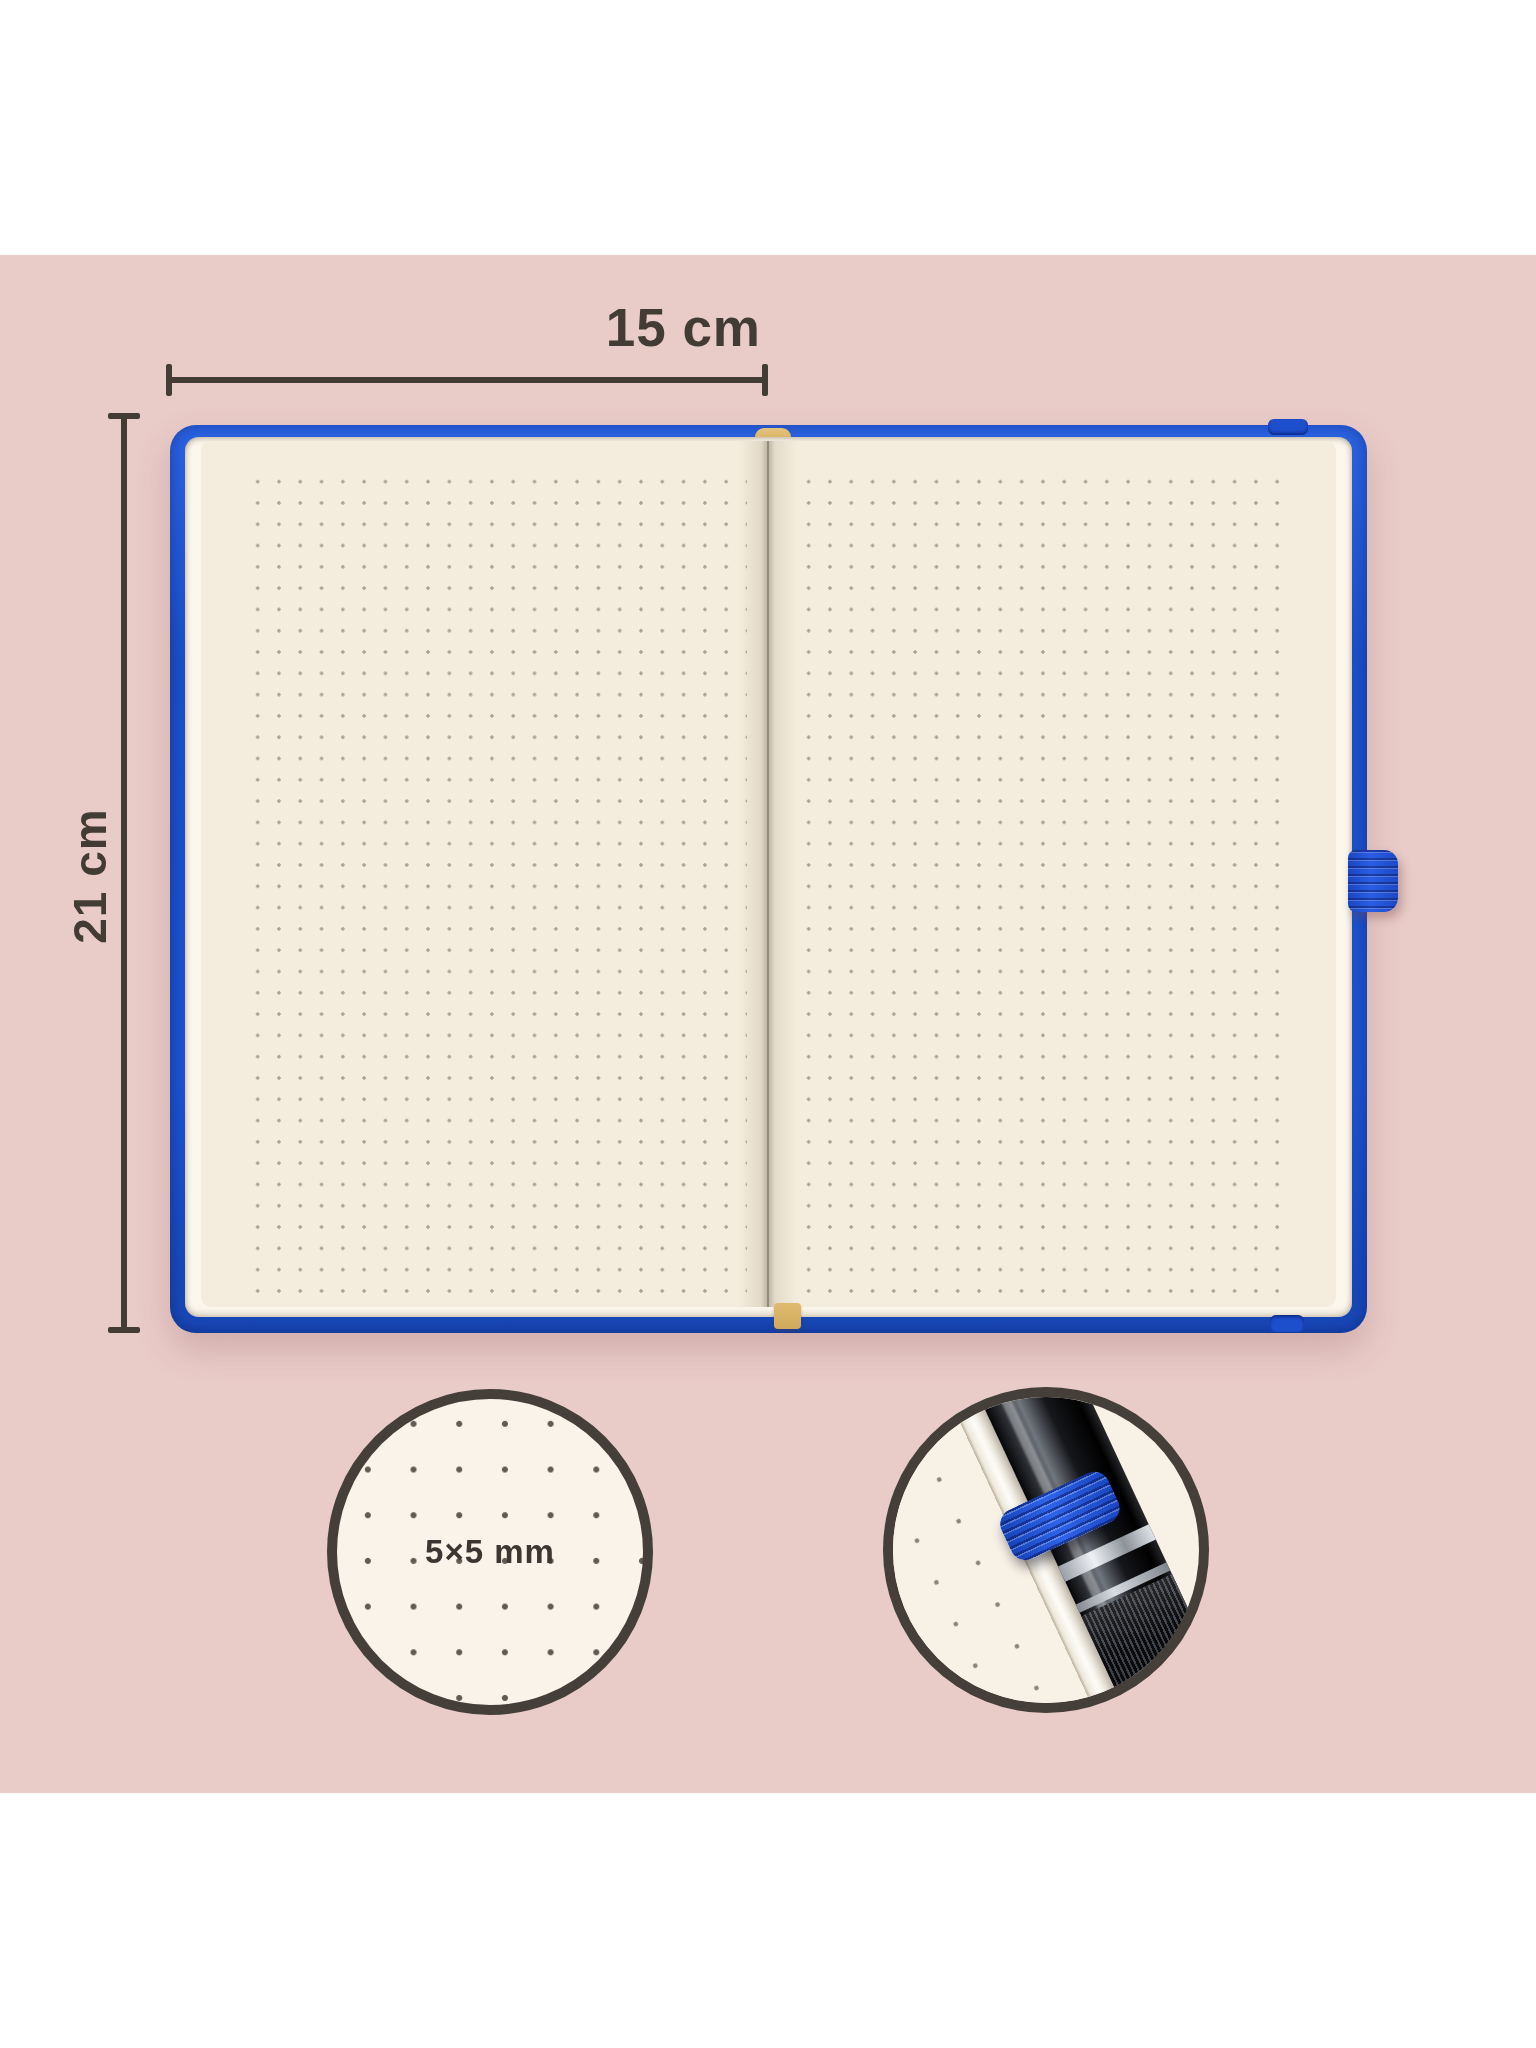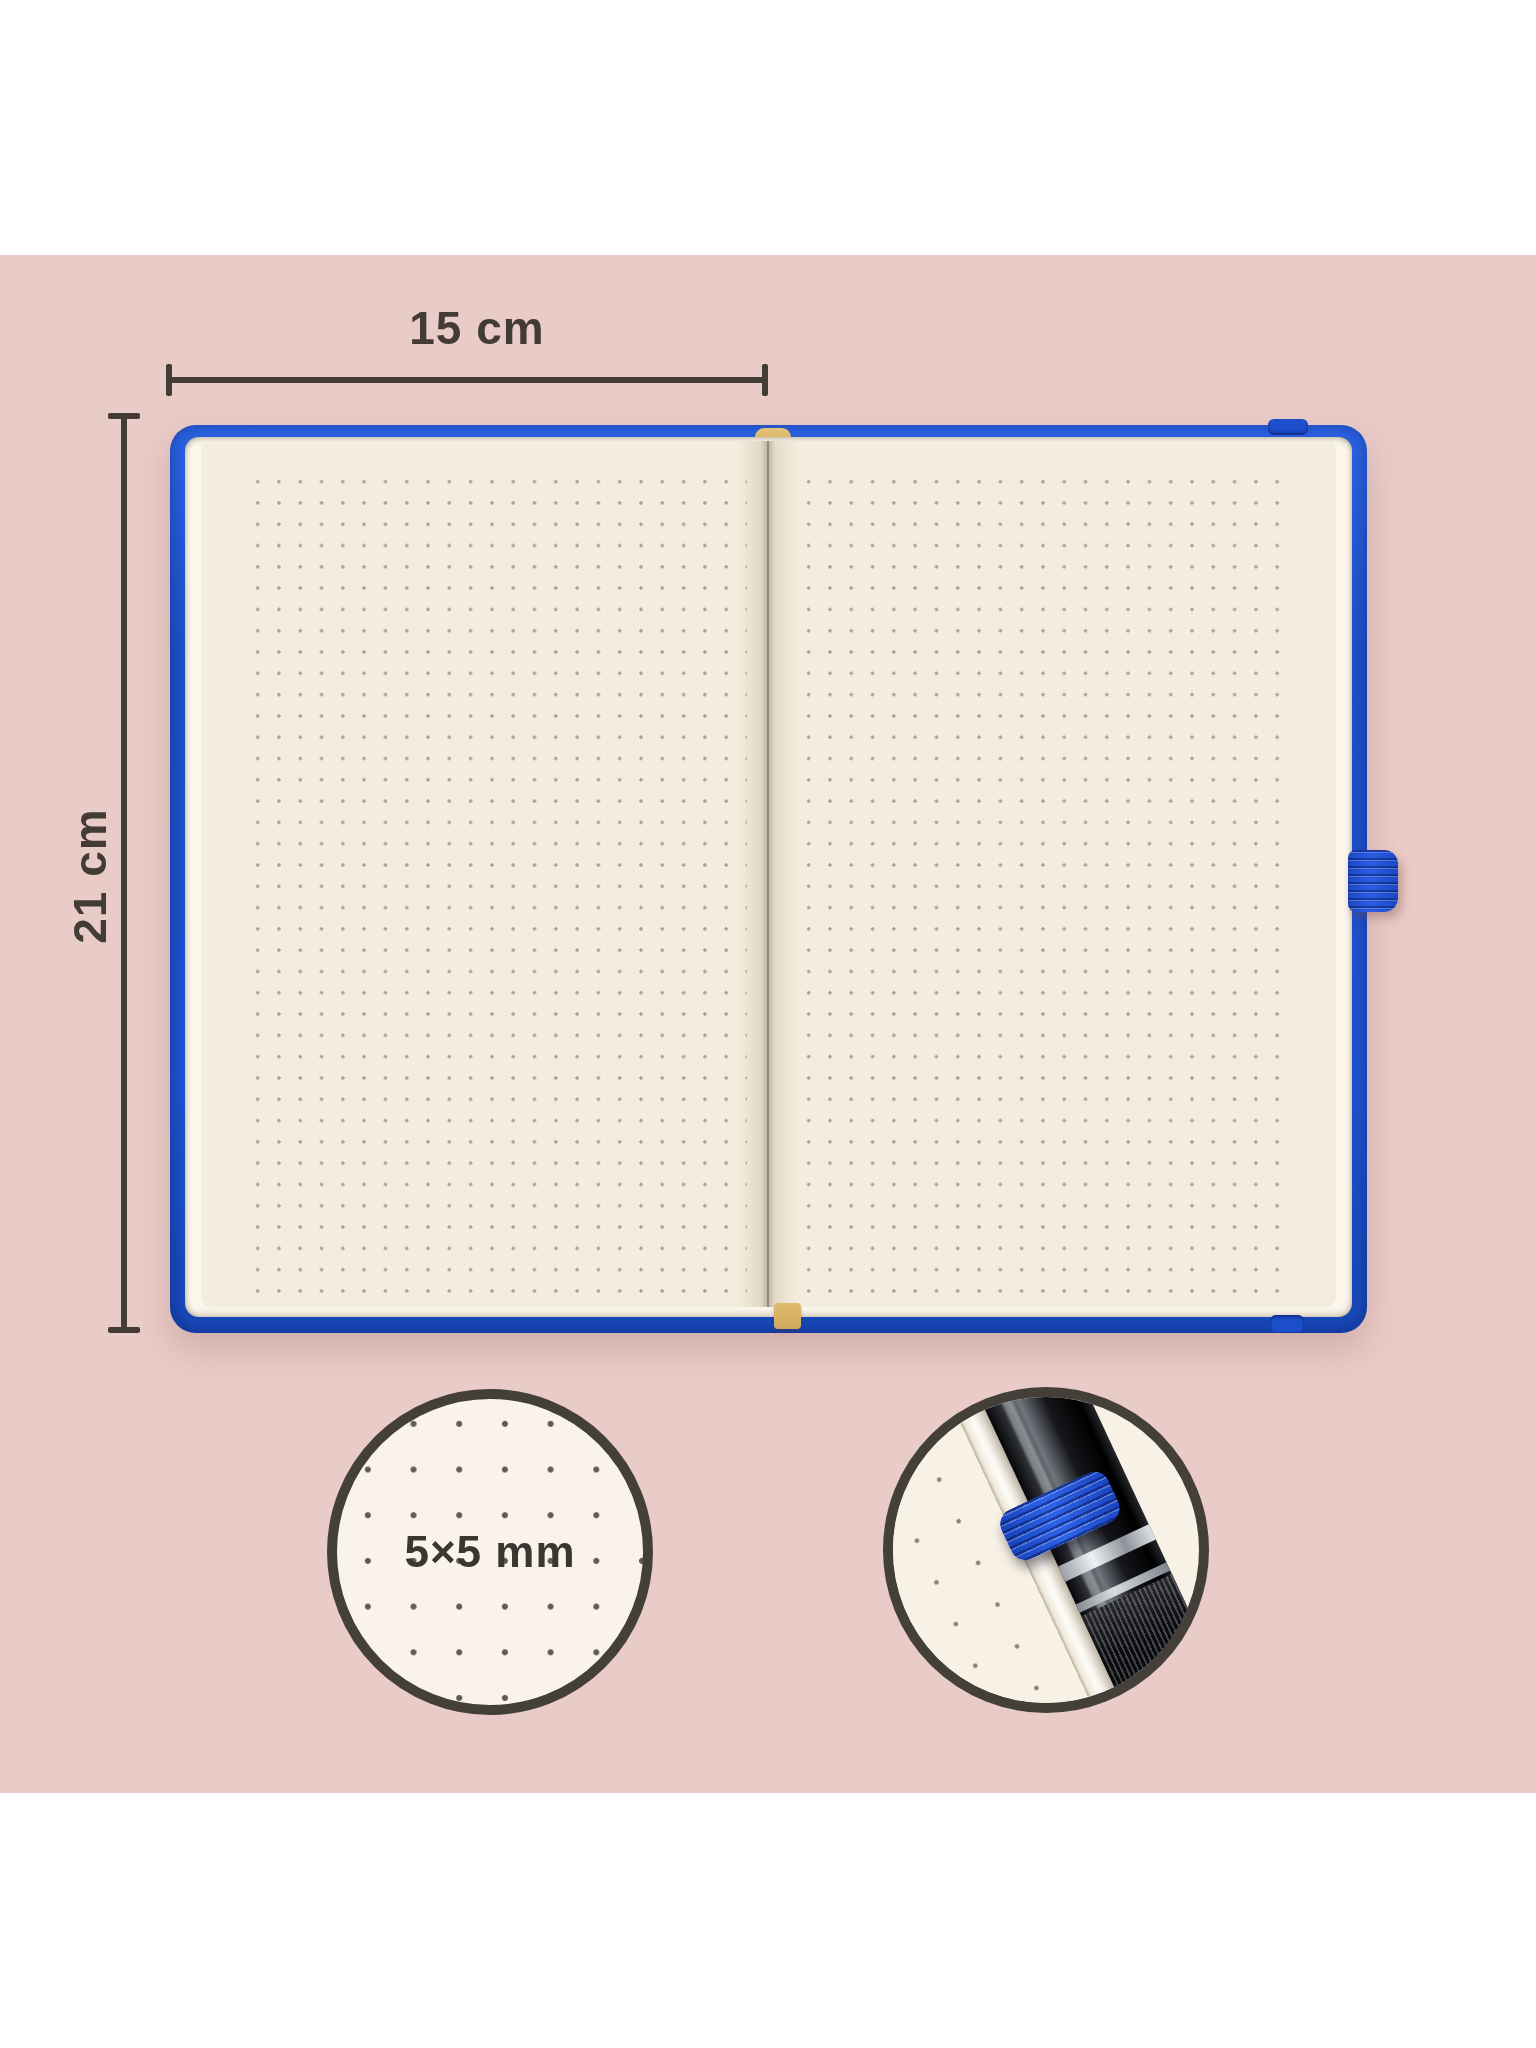--- a/index.html
+++ b/index.html
@@ -3,22 +3,22 @@
 <meta charset="utf-8">
 <style>
   html,body{margin:0;padding:0;}
   body{width:1536px;height:2048px;background:#ffffff;font-family:"Liberation Sans",sans-serif;overflow:hidden;}
   .stage{position:relative;width:1536px;height:2048px;background:#ffffff;}
 
   
   .backdrop{position:absolute;left:0;top:255px;width:1536px;height:1538px;background:#e9cbc7;}
 
   
-  .dim-h-label{position:absolute;left:176px;top:296px;width:602px;height:64px;line-height:64px;
-    text-align:center;font-size:46px;font-weight:bold;color:#423c35;letter-spacing:1px;}
+  .dim-h-label{position:absolute;left:159px;top:296px;width:602px;height:64px;line-height:64px;
+    text-align:right;font-size:53px;font-weight:bold;color:#423c35;letter-spacing:1px;}
   .dim-h-line{position:absolute;left:166px;top:377px;width:602px;height:6px;background:#423c35;border-radius:3px;}
   .dim-h-line::before,.dim-h-line::after{content:"";position:absolute;width:6px;height:32px;top:-13px;background:#423c35;border-radius:2px;}
   .dim-h-line::before{left:0;}
   .dim-h-line::after{right:0;}
 
   .dim-v-label{position:absolute;left:90px;top:876px;transform:translate(-50%,-50%) rotate(-90deg);
     white-space:nowrap;font-size:46px;font-weight:bold;color:#423c35;letter-spacing:1px;}
   .dim-v-line{position:absolute;left:121px;top:413px;width:6px;height:920px;background:#423c35;border-radius:3px;}
   .dim-v-line::before,.dim-v-line::after{content:"";position:absolute;width:32px;height:6px;left:-13px;background:#423c35;border-radius:2px;}
   .dim-v-line::before{top:0;}
@@ -51,21 +51,21 @@
     background:repeating-linear-gradient(180deg,rgba(8,22,88,0.45) 0 2px,rgba(255,255,255,0.22) 2px 3.5px,rgba(0,0,0,0) 3.5px 8px),
                linear-gradient(90deg,#1a46c0,#2b5ce4 45%,#1c49c4);
     box-shadow:4px 6px 10px rgba(120,70,70,0.35);}
 
   
   .callout{position:absolute;width:306px;height:306px;border:10px solid #453f39;border-radius:50%;box-sizing:content-box;}
   .callout-dots{left:327px;top:1389px;background-color:#faf3e9;
     background-image:radial-gradient(circle,rgba(70,63,55,0.85) 2.6px,rgba(0,0,0,0) 3.4px);
     background-size:45.7px 45.7px;background-position:8px 2px;}
   .callout-dots .label{position:absolute;left:0;top:0;width:100%;height:100%;display:flex;align-items:center;justify-content:center;
-    font-size:44px;font-weight:bold;color:#3b3631;letter-spacing:1px;}
+    font-size:33px;font-weight:bold;color:#3b3631;letter-spacing:1px;}
 
   .callout-pen{left:883px;top:1387px;background:#f8f1e6;overflow:hidden;border-radius:50%;}
   .pen-scene{position:absolute;left:-127px;top:-127px;width:560px;height:560px;transform:rotate(-25deg);}
   .scene-page{position:absolute;left:0;top:0;width:256px;height:560px;background:#f8f1e6;
     background-image:radial-gradient(circle,rgba(95,86,74,0.7) 2px,rgba(0,0,0,0) 2.7px);
     background-size:46px 46px;background-position:6px 10px;}
   .scene-edge{position:absolute;left:256px;top:0;width:28px;height:560px;
     background:linear-gradient(90deg,#e8e0d0,#fefdf8 45%,#f0e9da);
     box-shadow:inset -10px 0 12px -6px rgba(45,35,22,0.35), inset 2px 0 2px rgba(120,105,85,0.35);}
   .scene-pen{position:absolute;left:284px;top:0;width:100px;height:560px;

